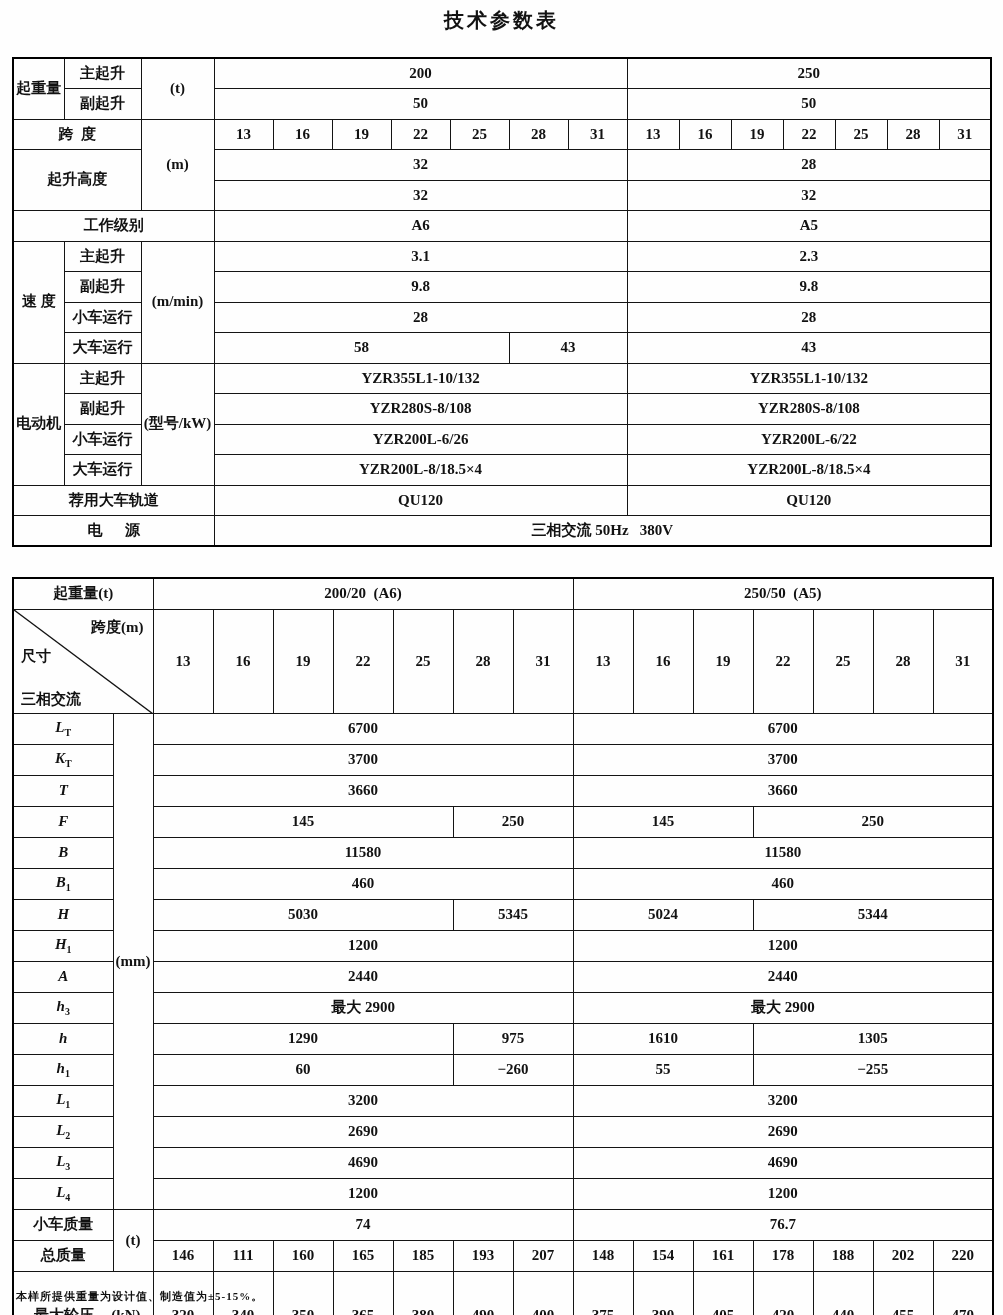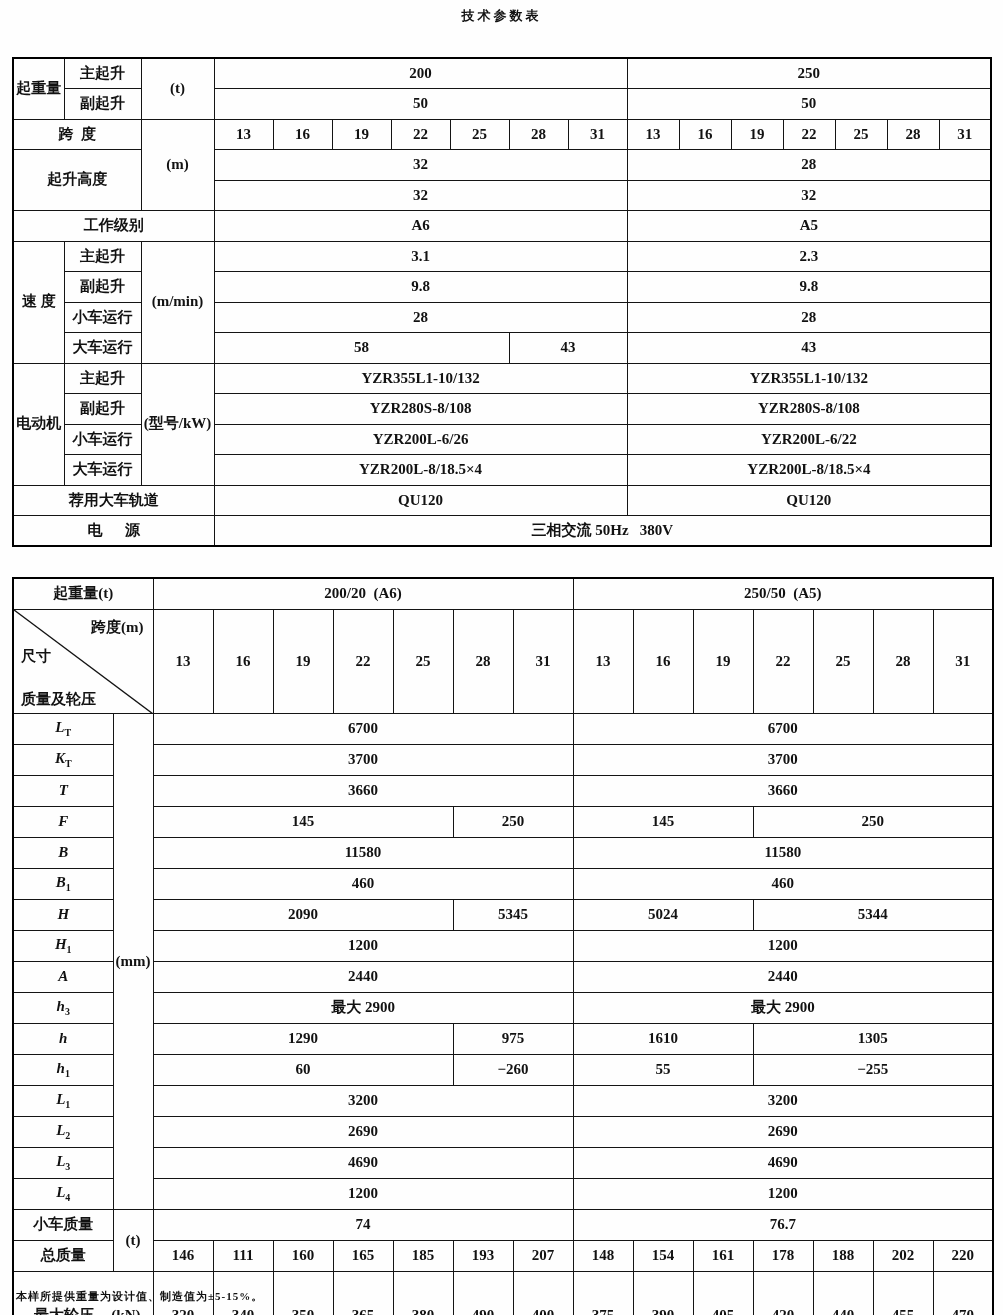--- a/index.html
+++ b/index.html
@@ -2,21 +2,21 @@
 <html><head>
 <meta charset="utf-8">
 <style>
   html,body { margin:0; padding:0; background:#e8e8e8; }
   .page {
     position:relative; width:1003px; height:1315px; margin:0 auto;
     background:#fefefe; color:#121212;
     font-family:"Liberation Serif","DejaVu Serif",serif; font-weight:bold;
   }
   .title1 { position:absolute; top:7px; left:0; width:100%; text-align:center;
-            font-size:13px; letter-spacing:3px;font-family:Liberation Mono, monospace; }
+            font-size:20px; letter-spacing:3px;font-family:Liberation Mono, monospace; }
   .title2 { position:absolute; top:553px; left:0; width:100%; text-align:center;
             font-size:17px; letter-spacing:1px; }
   .footnote { position:absolute; top:1289px; left:16px; font-size:11px; letter-spacing:1px; }
 
   table.t { position:absolute; border-collapse:collapse; table-layout:fixed;
             border:2.5px solid #000; }
   .t td { border:1.5px solid #141414; text-align:center; vertical-align:middle;
           font-size:15px; padding:0; line-height:1.15; white-space:pre; overflow:hidden; }
   .tbl1 { left:12px; top:57px; width:978px; }
   .tbl1 tr { height:30.5px; }
@@ -190,21 +190,21 @@
         <td colspan="7">200/20  (A6)</td>
         <td colspan="7">250/50  (A5)</td>
       </tr>
       <tr class="hdr2">
         <td colspan="2" class="diag">
           <svg viewBox="0 0 100 100" preserveAspectRatio="none">
               <line x1="0" y1="0" x2="100" y2="100" stroke="#141414" stroke-width="1.4" vector-effect="non-scaling-stroke"></line>
             </svg>
           <span class="dt">跨度(m)</span>
           <span class="dm">尺寸</span>
-          <span class="db">质量及轮压</span>
+          <span class="db">三相交流</span>
         </td>
         <td>13</td>
         <td>16</td>
         <td>19</td>
         <td>22</td>
         <td>25</td>
         <td>28</td>
         <td>31</td>
         <td>13</td>
         <td>16</td>
@@ -242,21 +242,21 @@
         <td colspan="7">11580</td>
         <td colspan="7">11580</td>
       </tr>
       <tr>
         <td><i class="sym">B</i><sub>1</sub></td>
         <td colspan="7">460</td>
         <td colspan="7">460</td>
       </tr>
       <tr>
         <td><i class="sym">H</i></td>
-        <td colspan="5">2090</td>
+        <td colspan="5">5030</td>
         <td colspan="2">5345</td>
         <td colspan="3">5024</td>
         <td colspan="4">5344</td>
       </tr>
       <tr>
         <td><i class="sym">H</i><sub>1</sub></td>
         <td colspan="7">1200</td>
         <td colspan="7">1200</td>
       </tr>
       <tr>

